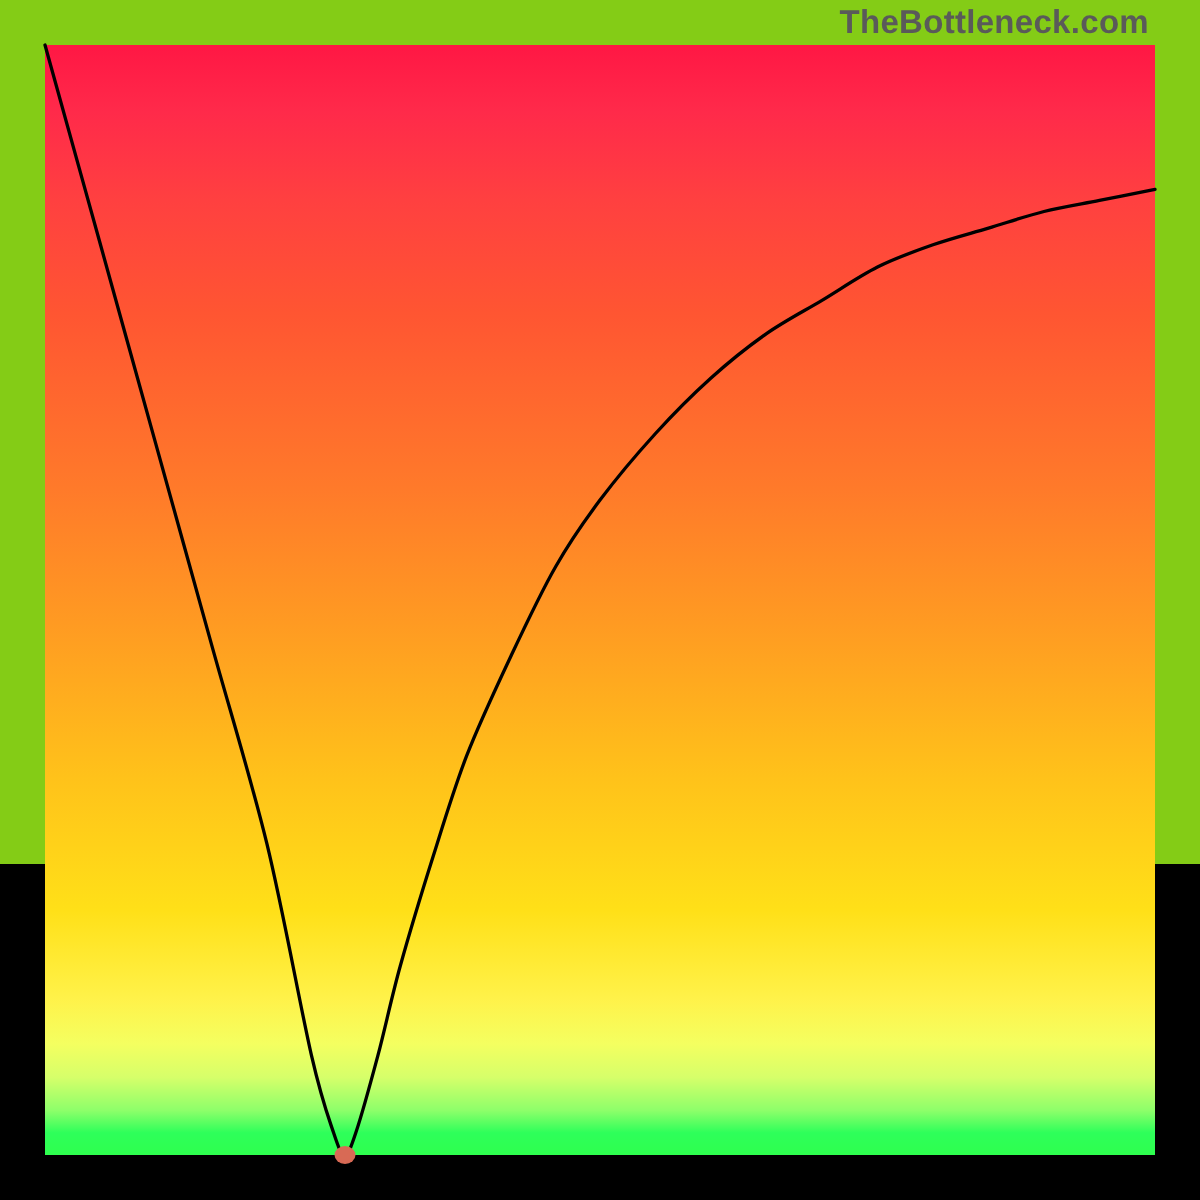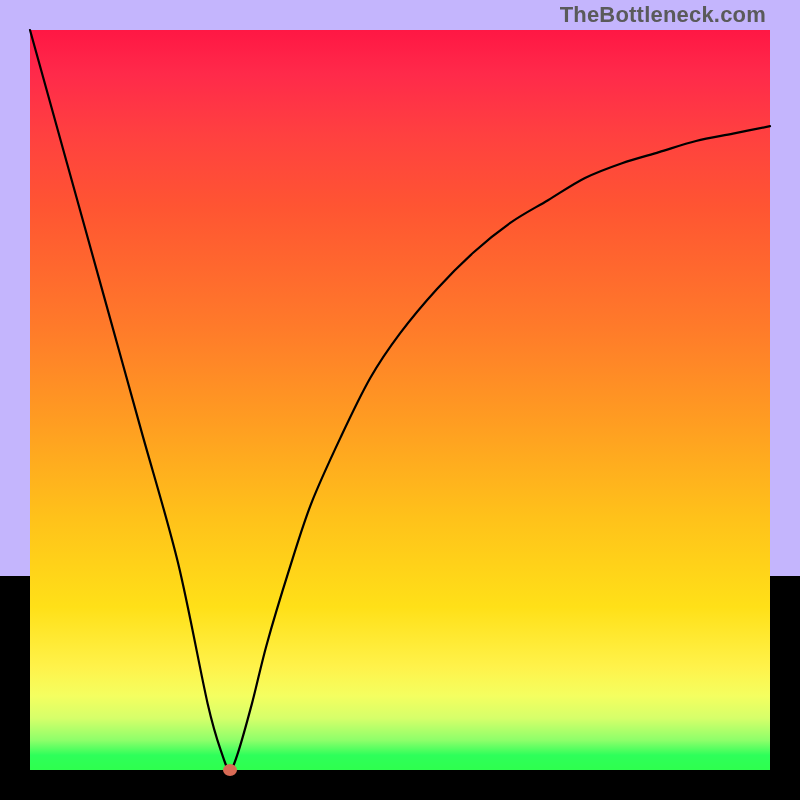--- a/index.html
+++ b/index.html
@@ -8,21 +8,21 @@
     width: 800px;
     height: 800px;
     background: #000;
     font-family: Arial, Helvetica, sans-serif;
     overflow: hidden;
   }
   .frame {
     position: relative;
     width: 800px;
     height: 576px;
-    background: #c4b5fd;
+    background: #84cc16;
   }
   .plot-area {
     position: absolute;
     left: 30px;
     top: 30px;
     width: 740px;
     height: 740px;
     
     background: linear-gradient(to bottom,
       #ff1744 0%,

